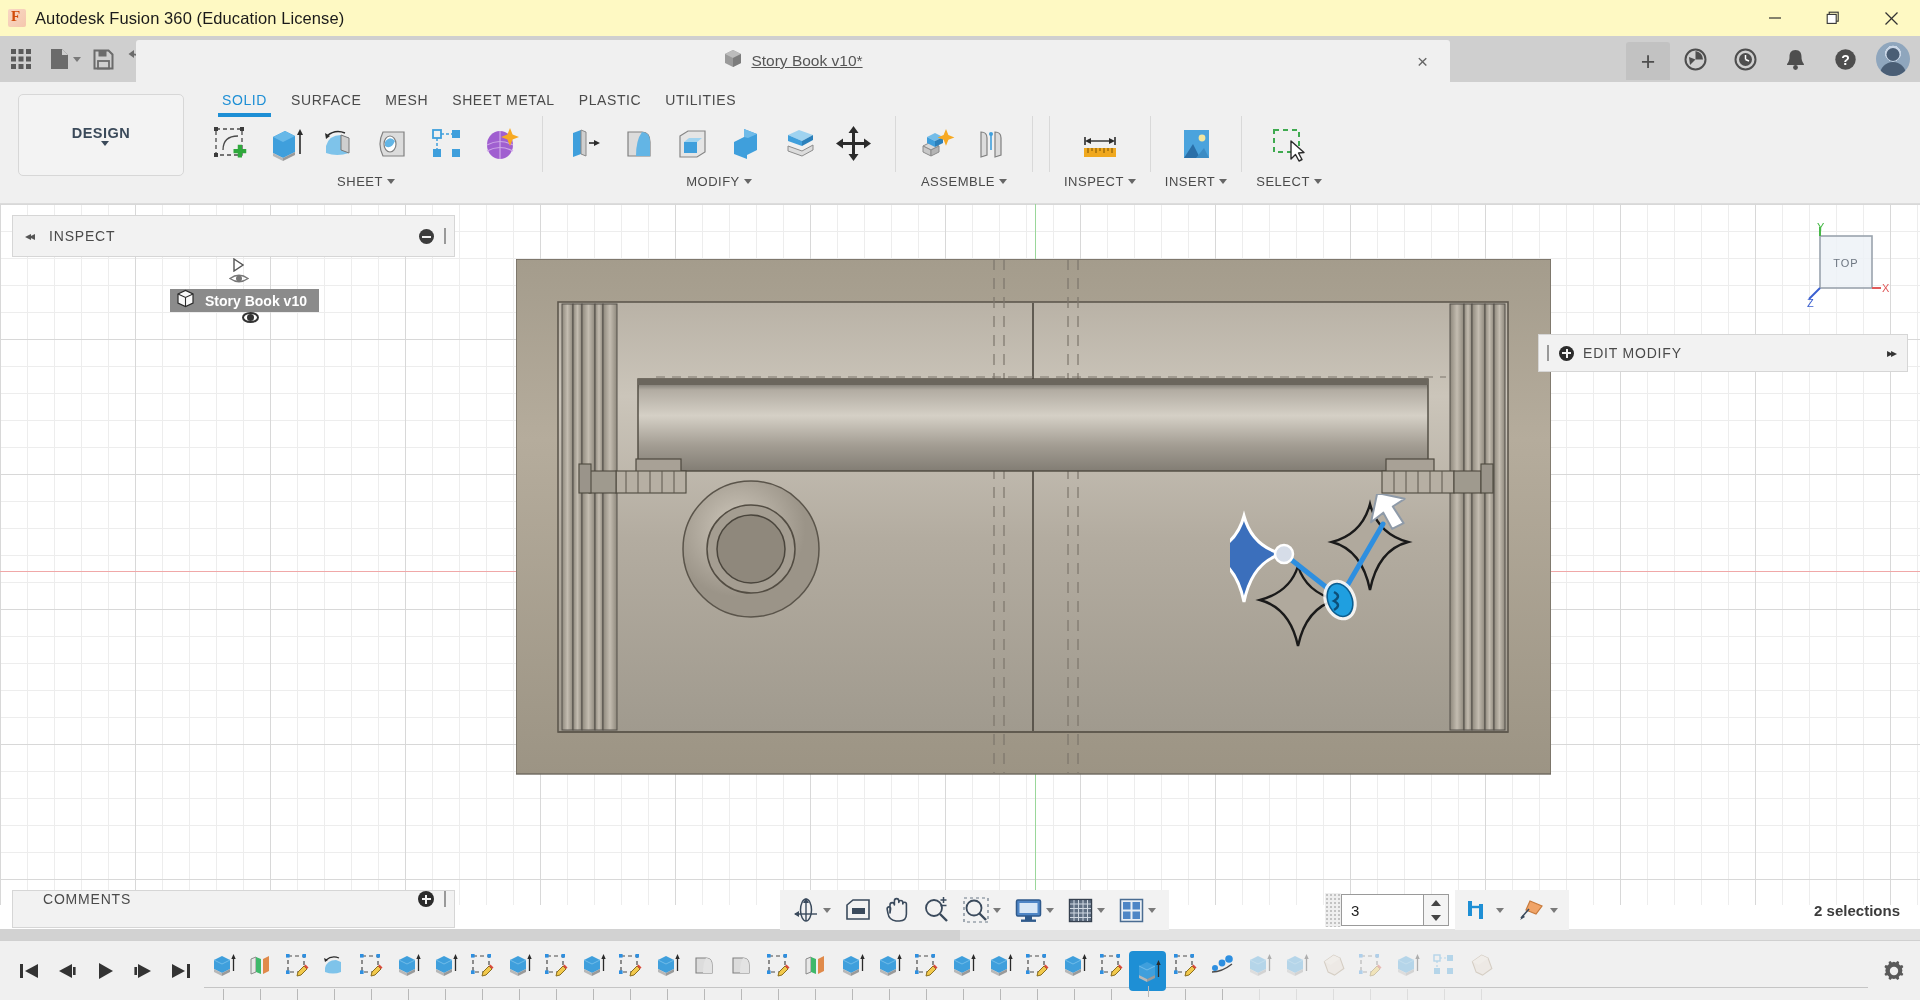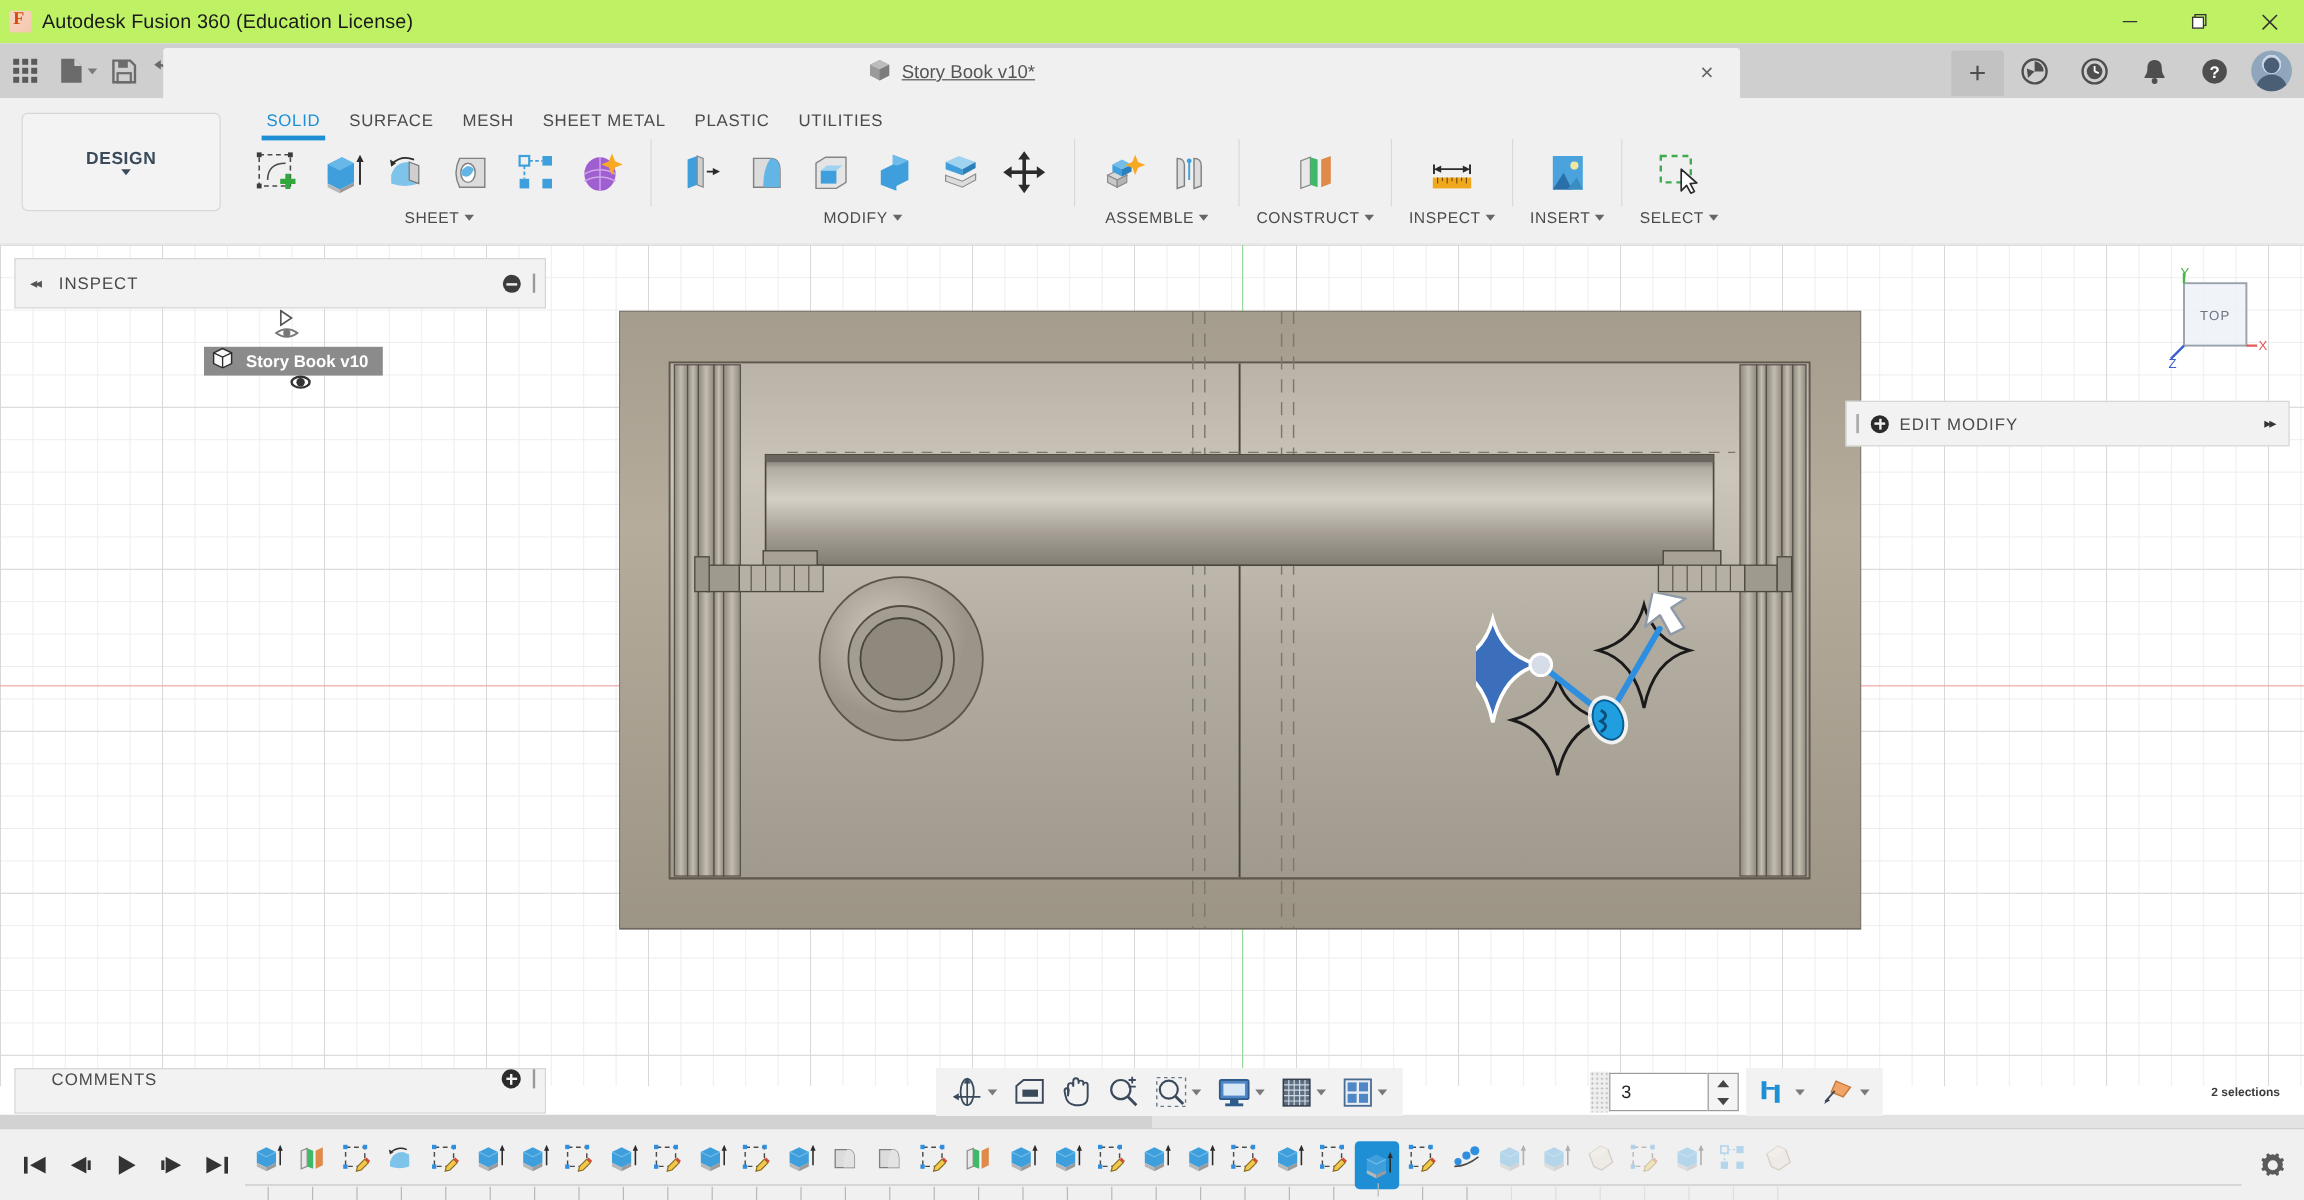--- a/index.html
+++ b/index.html
@@ -7,21 +7,21 @@
     width: 1920px; height: 1000px;
     overflow: hidden;
     font-family: "Liberation Sans", sans-serif;
     background: #ffffff;
   }
   #app { position: relative; width: 1920px; height: 1000px; }
 
   
   .titlebar {
     position: absolute; top: 0; left: 0; width: 1920px; height: 36px;
-    background: #bef264; display: flex; align-items: center;
+    background: #fef9c3; display: flex; align-items: center;
   }
   .titlebar .logo {
     width: 18px; height: 18px; margin-left: 8px; margin-right: 9px;
     background: linear-gradient(135deg,#f8d7c4 0%,#f5c7ad 100%);
     border-radius: 2px; position: relative; flex: 0 0 auto;
   }
   .titlebar .logo::after {
     content: "F"; position: absolute; left: 3px; top: -1px;
     font-size: 15px; font-weight: bold; color: #d24b0a;
     font-family: "Liberation Serif", serif;
@@ -228,21 +228,21 @@
     display: flex; align-items: center; padding-left: 9px; font-size: 15px; color: #222;
   }
   .spin-btns { width: 26px; height: 32px; border: 1px solid #9a9a9a; background: #f4f4f4; display: flex; flex-direction: column; }
   .spin-b { flex: 1; display: flex; align-items: center; justify-content: center; }
   .sp-up { width:0;height:0;border-left:5px solid transparent;border-right:5px solid transparent;border-bottom:6px solid #444; }
   .sp-dn { width:0;height:0;border-left:5px solid transparent;border-right:5px solid transparent;border-top:6px solid #444; }
   .snap-group { display: flex; align-items: center; background: #f2f2f2; height: 40px; padding: 0 4px; margin-left: 6px; }
 
   .selections {
     position: absolute; right: 20px; top: 890px; height: 40px; display: flex; align-items: center;
-    font-size: 10px; color: #3c3c3c; font-weight: bold; z-index: 20;
+    font-size: 15px; color: #3c3c3c; font-weight: bold; z-index: 20;
   }
 
   
   .timeline {
     position: absolute; left: 0; top: 940px; width: 1920px; height: 60px;
     background: #f0f0f0; border-top: 1px solid #d0d0d0; display: flex; align-items: center;
   }
   .tl-playback { display: flex; align-items: center; padding-left: 10px; }
   .tl-pb { width: 38px; height: 40px; display: flex; align-items: center; justify-content: center; color: #333; }
   .tl-track {
@@ -559,35 +559,20 @@
           </div>
         </div>
         <div class="glabel">
           <span>ASSEMBLE</span>
           <span class="caret-dn"></span>
         </div>
       </div>
 
       <div class="gsep"></div>
 
-      <div class="rgroup">
-        <div class="icons">
-          <div class="ricon">
-            <svg width="40" height="40" viewBox="0 0 40 40">
-              <path d="M8 10 L16 7 L16 30 L8 33 Z" fill="#e8e8e8" stroke="#8a8a8a" stroke-width="1.1"></path>
-              <path d="M16 7 L22 9 L22 32 L16 30 Z" fill="#3fb86a"></path>
-              <path d="M25 9 L33 6 L33 29 L25 32 Z" fill="#e08a4a"></path>
-            </svg>
-          </div>
-        </div>
-        <div class="glabel">
-          <span>CONSTRUCT</span>
-          <span class="caret-dn"></span>
-        </div>
-      </div>
 
       <div class="gsep"></div>
 
       <div class="rgroup">
         <div class="icons">
           <div class="ricon">
             <svg width="44" height="40" viewBox="0 0 44 40">
               <line x1="7" y1="13" x2="7" y2="21" stroke="#2b2b2b" stroke-width="1.6"></line>
               <line x1="37" y1="13" x2="37" y2="21" stroke="#2b2b2b" stroke-width="1.6"></line>
               <line x1="9" y1="17" x2="35" y2="17" stroke="#2b2b2b" stroke-width="1.4"></line>

